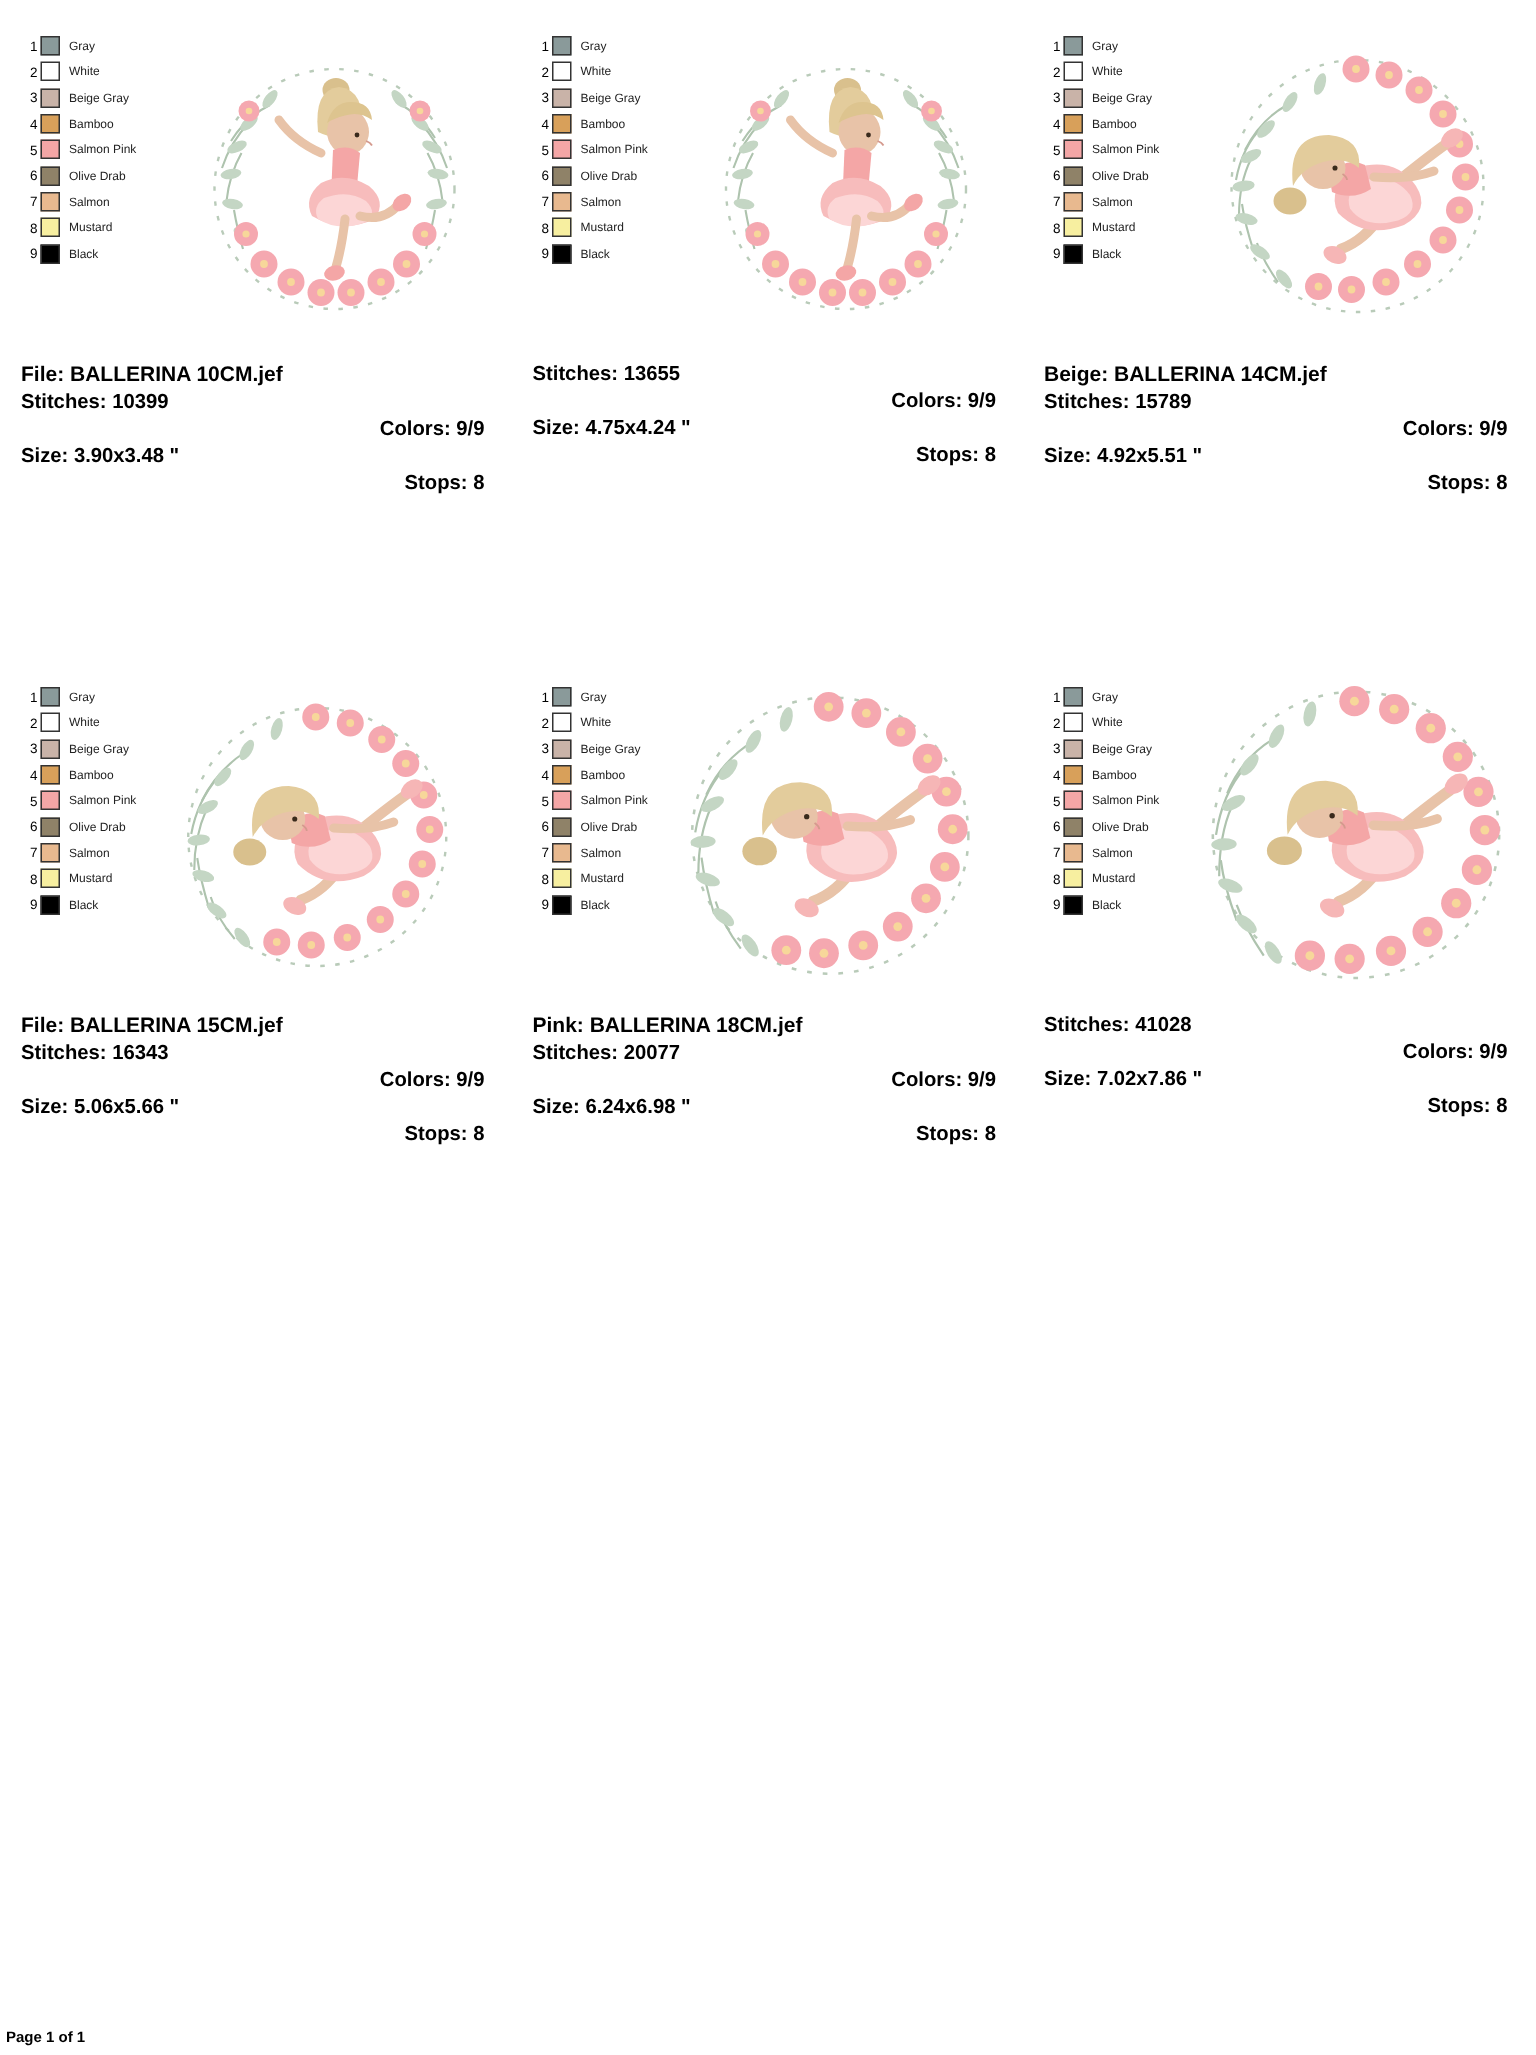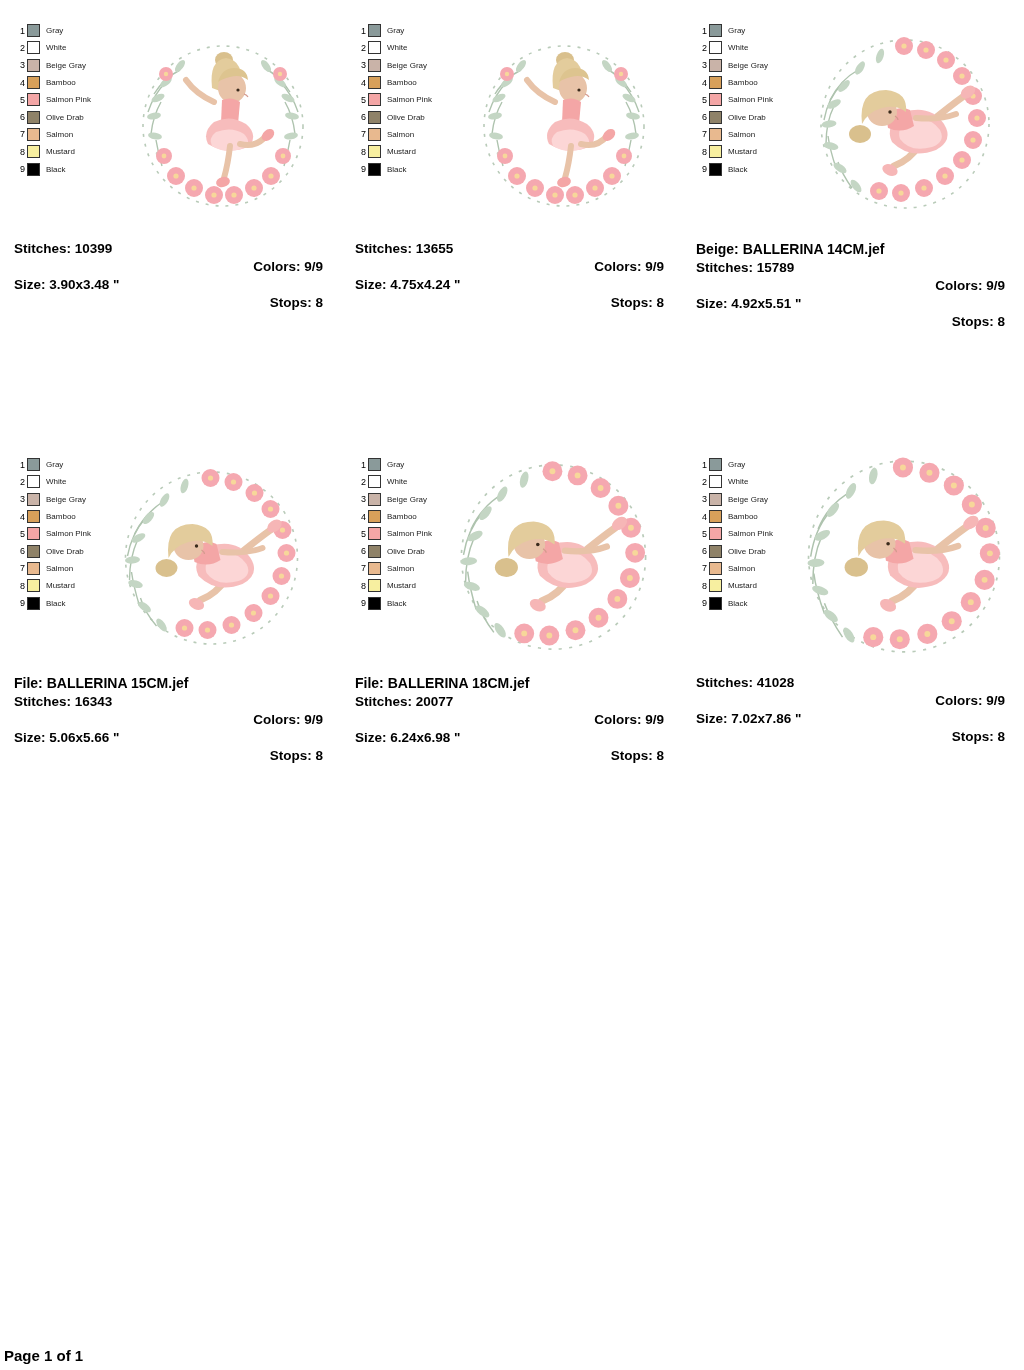--- a/index.html
+++ b/index.html
@@ -106,21 +106,21 @@
     padding-right: 18px;
     flex-direction: column;
   }
   .info .left-col { text-align: left; }
   .info .right-col { text-align: right; }
 
   .footer {
     position: absolute;
     left: 4px;
     bottom: 6px;
-    font-size: 15px;
+    font-size: 10px;
     font-weight: bold;
     color: #000;
   }
 </style>
 </head>
 <body>
 
 <div class="sheet">
 
   <div class="design-grid">
@@ -261,20 +261,21 @@
                 <path d="M122 128 q16 4 26 -8" stroke="#e8c3a8" stroke-width="6" fill="none" stroke-linecap="round"></path>
 
                 <ellipse cx="105" cy="166" rx="7" ry="5" fill="#f4a6a6" transform="rotate(-14 105 166)"></ellipse>
                 <ellipse cx="150" cy="119" rx="7" ry="5" fill="#f4a6a6" transform="rotate(-40 150 119)"></ellipse>
               </g>
             </svg>
           </div>
         </div>
 
         <div class="info">
+          <div class="file-line">File: BALLERINA 10CM.jef</div>
           <div class="two-col">
             <span class="left-col">Stitches: 10399</span>
             <span class="right-col">Colors: 9/9</span>
           </div>
           <div class="two-col">
             <span class="left-col">Size: 3.90x3.48 "</span>
             <span class="right-col">Stops: 8</span>
           </div>
         </div>
       </div>
@@ -815,21 +816,21 @@
                 <path d="M62 108 q-4 -34 24 -34 q22 2 20 22 q-10 -8 -24 -4 q-14 4 -20 16z" fill="#e3cc9c"></path>
                 <ellipse cx="60" cy="118" rx="11" ry="9" fill="#d9c08d"></ellipse>
                 <circle cx="90" cy="96" r="1.7" fill="#3a2a1c"></circle>
                 <path d="M95 100 q3 2 3 4" stroke="#d49a8e" stroke-width="1.2" fill="none"></path>
               </g>
             </svg>
           </div>
         </div>
 
         <div class="info">
-          <div class="file-line">File: BALLERINA 18CM.jef</div>
+          <div class="file-line">Pink: BALLERINA 18CM.jef</div>
           <div class="two-col">
             <span class="left-col">Stitches: 20077</span>
             <span class="right-col">Colors: 9/9</span>
           </div>
           <div class="two-col">
             <span class="left-col">Size: 6.24x6.98 "</span>
             <span class="right-col">Stops: 8</span>
           </div>
         </div>
       </div>

